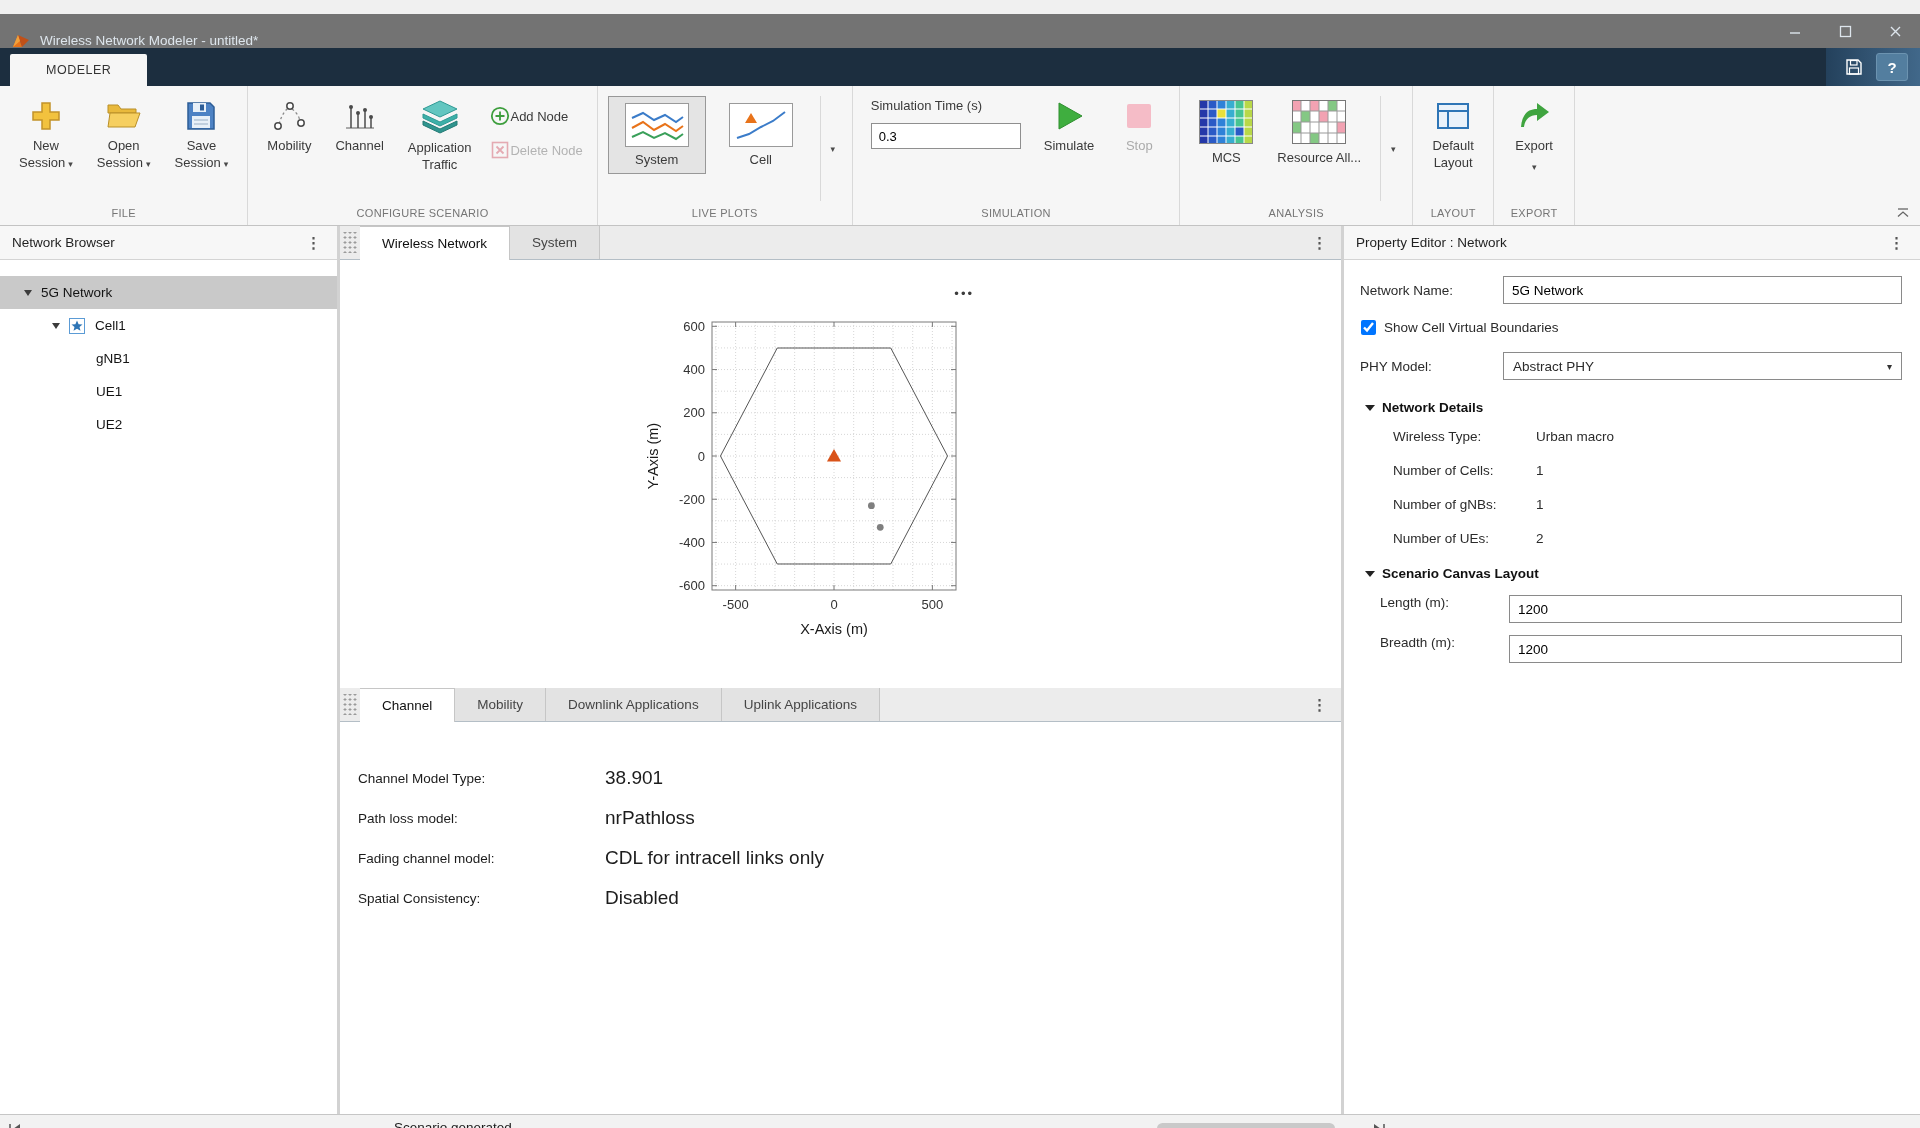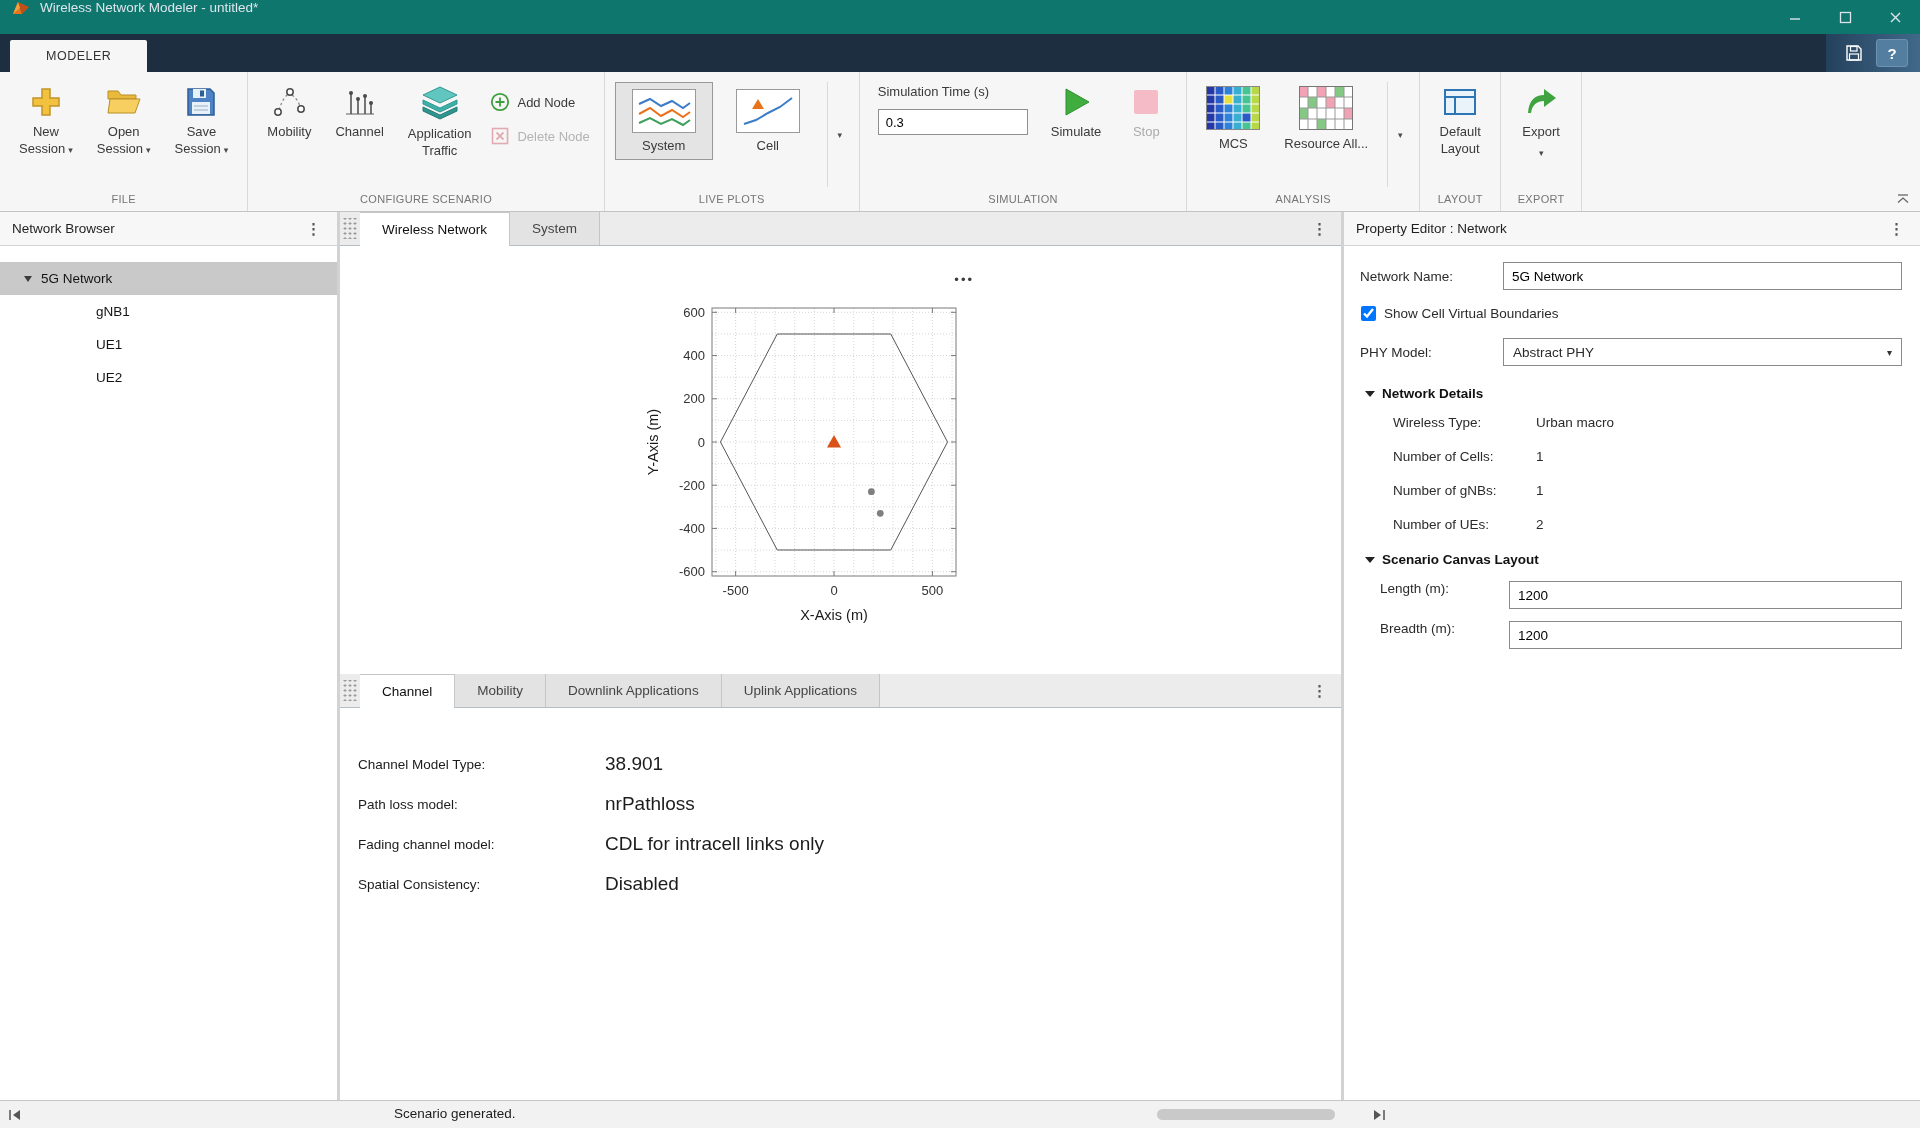--- a/index.html
+++ b/index.html
@@ -1,21 +1,21 @@
 <!DOCTYPE html>
 <html><head>
 <meta charset="utf-8">
 <style>
   *{margin:0;padding:0;box-sizing:border-box;}
   html,body{width:1920px;height:1128px;overflow:hidden;font-family:"Liberation Sans",sans-serif;font-size:13px;color:#2b2b2b;background:#f0f0f0;}
   svg{display:block;}
   svg text{font-family:"Liberation Sans",sans-serif;}
 
   
-  .titlebar{height:34px;background:#0f766e;display:flex;align-items:flex-start;}
+  .titlebar{height:34px;background:#737373;display:flex;align-items:flex-end;margin-top:14px;}
   .mat-icon{margin:0 10px 0 12px;}
   .title{font-size:13.5px;color:#dde5ec;}
   .win-controls{margin-left:auto;display:flex;height:100%;}
   .win-btn{width:50px;display:flex;align-items:center;justify-content:center;cursor:default;}
 
   
   .tabrow{height:38px;background:#1c2e3f;display:flex;align-items:flex-end;gap:45px;}
   .modeler-tab{margin-left:10px;height:32px;padding:0 36px;background:#f6f6f6;display:flex;align-items:center;font-size:12.5px;letter-spacing:.5px;color:#333;border-radius:2px 2px 0 0;}
   .qab{margin-left:auto;height:38px;display:flex;align-items:center;gap:6px;padding:0 12px;background:linear-gradient(90deg,#24415c,#41688a);}
   .qab-btn{width:32px;height:28px;display:flex;align-items:center;justify-content:center;border-radius:3px;}
@@ -25,21 +25,21 @@
   .ribbon{height:140px;background:#f6f6f6;border-bottom:1px solid #c3c3c3;display:flex;position:relative;}
   .rsection{display:flex;flex-direction:column;border-right:1px solid #d9d9d9;}
   .rcontent{flex:1;display:flex;align-items:flex-start;padding:10px 10px 0;gap:6px;}
   .rlabel{height:24px;display:flex;align-items:center;justify-content:center;font-size:11px;color:#757575;letter-spacing:.3px;}
   .big-btn{display:flex;flex-direction:column;align-items:center;gap:6px;padding:4px 9px;min-width:60px;}
   .btn-label{font-size:13px;color:#3a3a3a;text-align:center;white-space:pre-line;line-height:1.3;}
   .btn-label.disabled{color:#ababab;}
   .caret{font-size:9px;color:#4a4a4a;margin-left:3px;}
   .caret.block{margin:1px 0 0;}
   .node-col{display:flex;flex-direction:column;gap:14px;padding:10px 4px 0;}
-  .small-btn{display:flex;align-items:center;gap:7px;font-size:13px;color:#3a3a3a;}
+  .small-btn{display:flex;align-items:center;font-size:13px;color:#3a3a3a;}
   .small-btn .lbl-disabled{color:#b3b3b3;}
   .plot-btn{display:flex;flex-direction:column;align-items:center;gap:5px;padding:6px 16px 4px;border:1px solid transparent;}
   .plot-btn.selected{background:#e4e4e4;border-color:#989898;}
   .plot-icon{width:64px;height:44px;background:#fff;border:1px solid #9a9a9a;display:flex;align-items:center;justify-content:center;}
   .drop-strip{width:22px;align-self:stretch;display:flex;align-items:center;justify-content:center;border-left:1px solid #d9d9d9;margin-left:4px;}
   .sim-time{display:flex;flex-direction:column;gap:10px;padding:2px 8px 0;}
   .sim-label{font-size:13px;color:#3a3a3a;}
   .sim-input{width:150px;height:26px;border:1px solid #8f8f8f;padding:2px 7px;font-size:13px;font-family:inherit;background:#fff;}
 
   
@@ -399,20 +399,30 @@
 
   <div class="left-panel">
     <div class="panel-header">
       <span>Network Browser</span>
       <span class="kebab">⋮</span>
     </div>
     <div class="tree">
       <div class="tree-row selected ind-root">
         <span class="tw-caret"></span>
         <span>5G Network</span>
+      </div>
+      <div class="tree-row ind-cell">
+        <span class="tw-caret"></span>
+        <span class="star-box">
+            <svg width="16" height="16" viewBox="0 0 16 16">
+              <rect x="0.5" y="0.5" width="15" height="15" fill="#fff" stroke="#5b9bd5"></rect>
+              <path d="M8 2.5 L9.6 6.2 L13.5 6.5 L10.5 9 L11.5 12.8 L8 10.7 L4.5 12.8 L5.5 9 L2.5 6.5 L6.4 6.2 Z" fill="#2e75b6"></path>
+            </svg>
+          </span>
+        <span>Cell1</span>
       </div>
       <div class="tree-row ind-leaf">
         <span>gNB1</span>
       </div>
       <div class="tree-row ind-leaf">
         <span>UE1</span>
       </div>
       <div class="tree-row ind-leaf">
         <span>UE2</span>
       </div>

